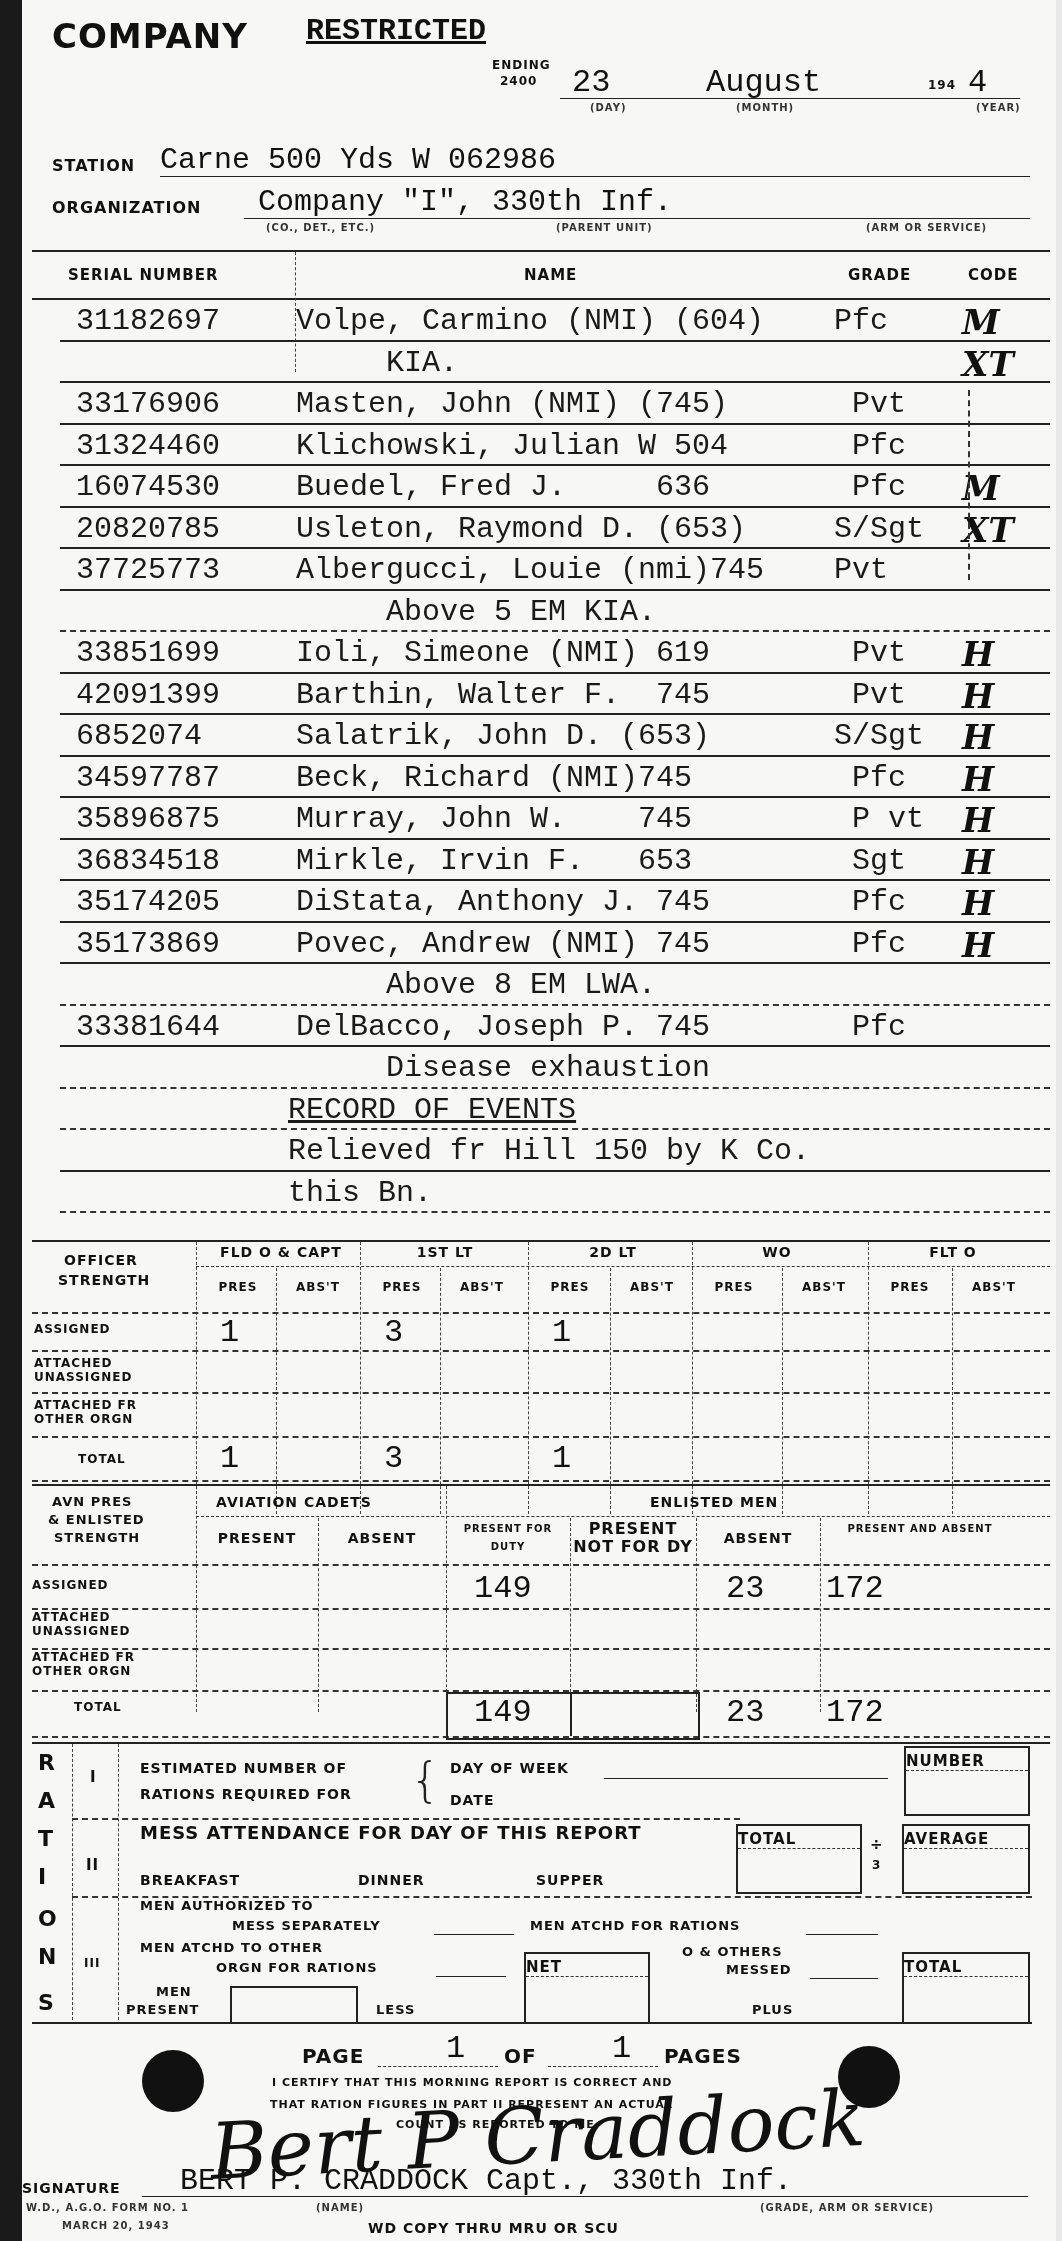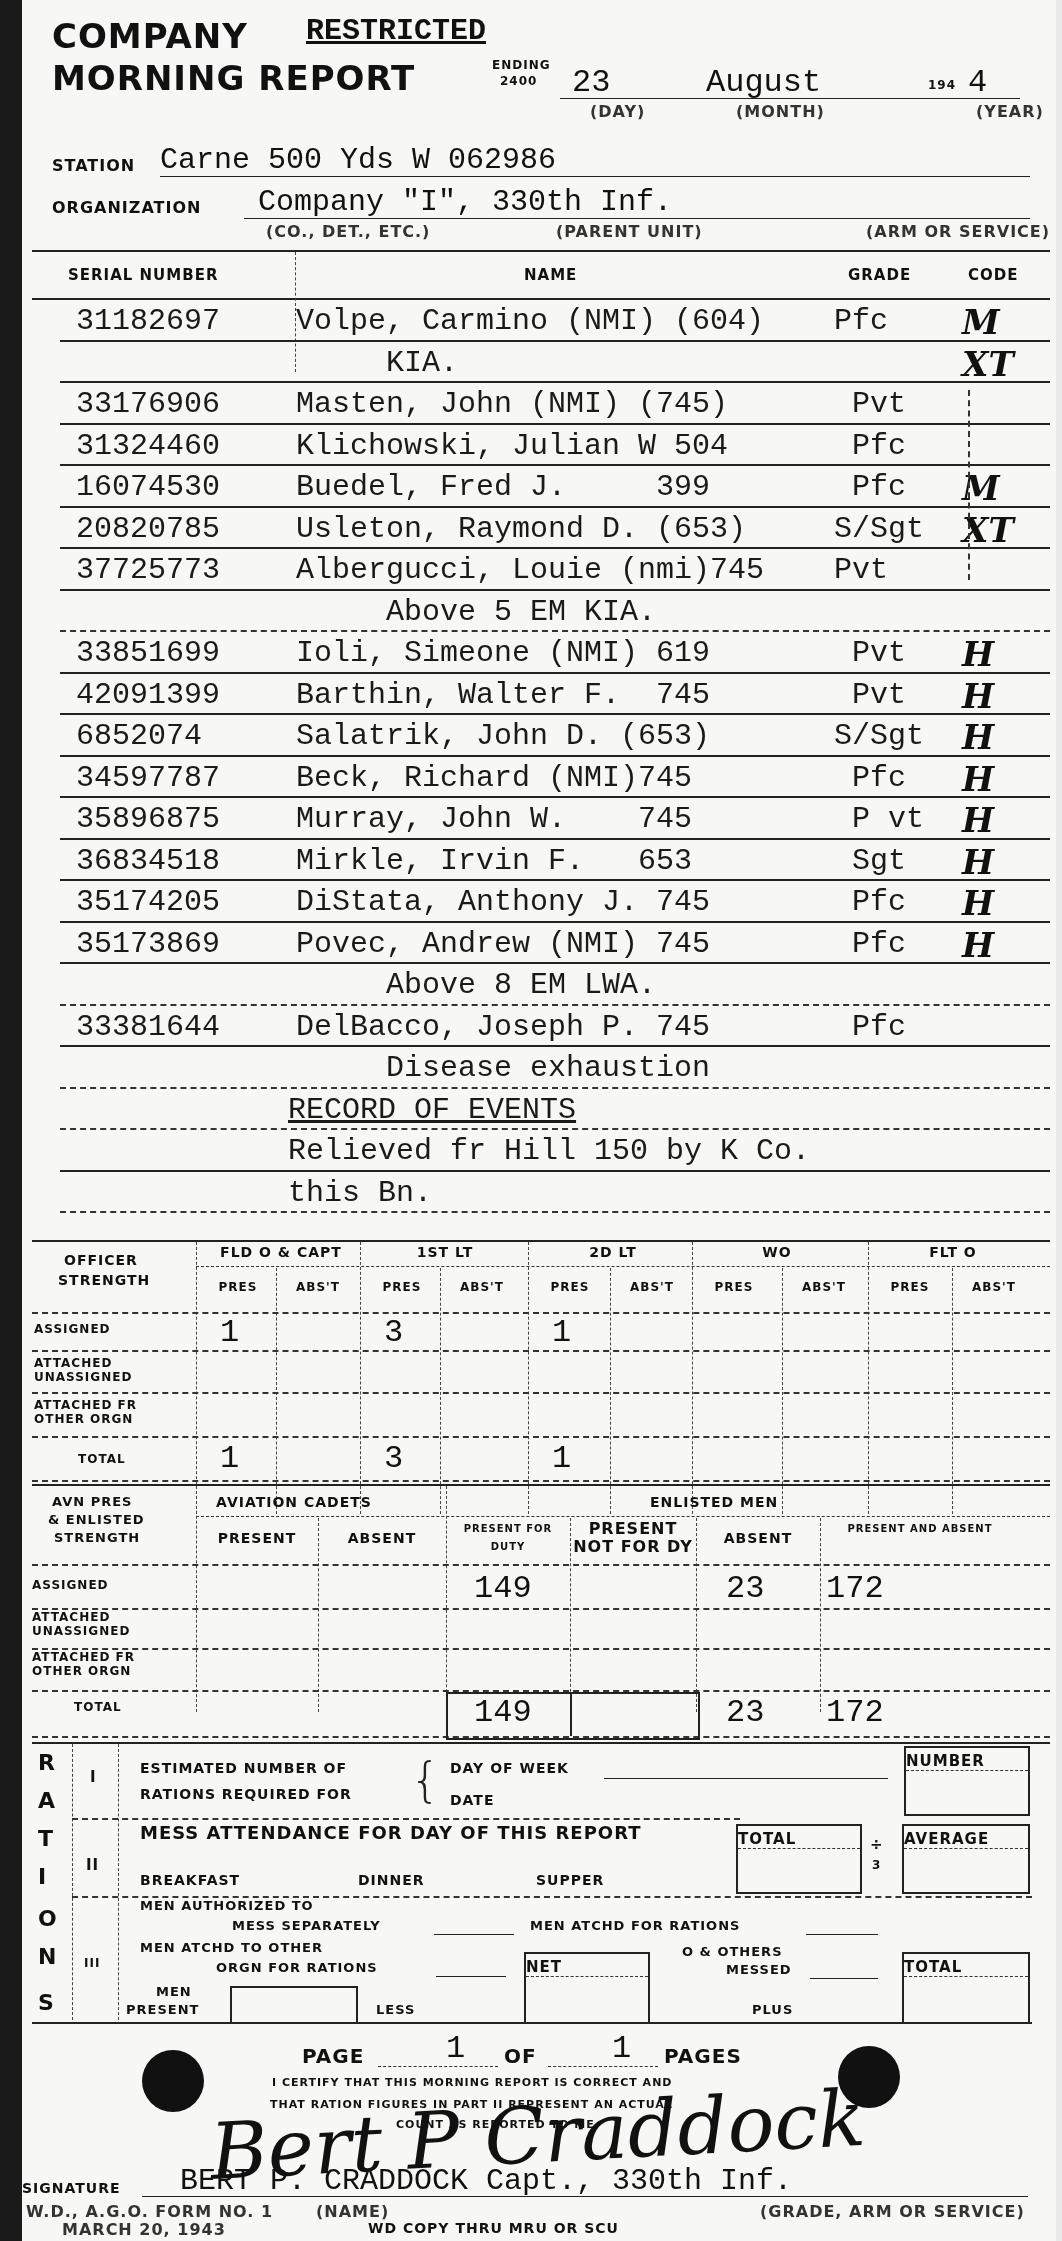--- a/index.html
+++ b/index.html
@@ -5,21 +5,21 @@
   html,body{margin:0;padding:0;}
   body{width:1062px;height:2241px;background:#fff;position:relative;overflow:hidden;
        font-family:"Liberation Sans",sans-serif;color:#111;}
   .page{position:absolute;left:0;top:0;width:1062px;height:2241px;background:#f7f7f5;}
   .left-edge{position:absolute;left:0;top:0;width:22px;height:2241px;background:#1a1a1a;}
   .right-edge{position:absolute;right:0;top:0;width:6px;height:2241px;background:#e8e8e8;}
   .abs{position:absolute;}
   .hdr{font-weight:bold;font-family:"DejaVu Sans",sans-serif;letter-spacing:1px;}
   .type{font-family:"Liberation Mono","DejaVu Sans Mono",monospace;}
   .small{font-family:"DejaVu Sans",sans-serif;font-weight:bold;font-size:15px;letter-spacing:1px;}
-  .tiny{font-family:"DejaVu Sans",sans-serif;font-weight:bold;font-size:16px;letter-spacing:1px;color:#333;}
+  .tiny{font-family:"DejaVu Sans",sans-serif;font-weight:bold;font-size:10px;letter-spacing:1px;color:#333;}
   .hline{position:absolute;height:0;border-top:2px solid #222;}
   .hline.dash{border-top:2px dashed #333;}
   .vline{position:absolute;width:0;border-left:1px dashed #444;}
   .vline.solid{border-left:2px solid #222;}
   .row-text{position:absolute;font-family:"Liberation Mono","DejaVu Sans Mono",monospace;font-size:30px;color:#1a1a1a;white-space:pre;}
   .code-mark{position:absolute;font-family:"DejaVu Serif",serif;font-style:italic;font-weight:bold;font-size:34px;color:#111;}
   .cell-num{position:absolute;font-family:"Liberation Mono",monospace;font-size:32px;}
   .box{position:absolute;border:2px solid #222;}
   .box .box-label{position:absolute;left:0;right:0;top:4px;text-align:left;font-family:"DejaVu Sans",sans-serif;font-weight:bold;font-size:15px;letter-spacing:1px;border-bottom:1px dashed #333;padding-bottom:0;}
   .hole{position:absolute;width:62px;height:62px;border-radius:50%;background:#111;}
@@ -28,21 +28,20 @@
 </style>
 </head>
 <body>
 
 <div class="page">
   <div class="left-edge"></div>
   <div class="right-edge"></div>
 
   <div class="abs hdr" style="left:52px;top:16px;font-size:34px;">COMPANY</div>
   <div class="abs type" style="left:306px;top:14px;font-size:30px;font-weight:bold;text-decoration:underline;">RESTRICTED</div>
-  <div class="abs hdr" style="left:52px;top:58px;font-size:34px;">MORNING REPORT</div>
   <div class="abs tiny" style="left:492px;top:58px;font-size:12px;color:#111;">ENDING</div>
   <div class="abs tiny" style="left:500px;top:74px;font-size:12px;color:#111;">2400</div>
   <div class="hline" style="left:560px;top:98px;width:460px;border-top-width:1px;"></div>
   <div class="abs type" style="left:572px;top:64px;font-size:32px;">23</div>
   <div class="abs type" style="left:706px;top:64px;font-size:32px;">August</div>
   <div class="abs tiny" style="left:928px;top:78px;font-size:12px;color:#111;">194</div>
   <div class="abs type" style="left:968px;top:64px;font-size:32px;">4</div>
   <div class="abs tiny" style="left:590px;top:102px;">(DAY)</div>
   <div class="abs tiny" style="left:736px;top:102px;">(MONTH)</div>
   <div class="abs tiny" style="left:976px;top:102px;">(YEAR)</div>
@@ -86,21 +85,21 @@
       <div class="code-mark" style="left:962px;top:385px;"></div>
       <div class="hline" style="left:60px;top:422.5px;width:990px;"></div>
       <div class="abs" style="left:32px;top:424.5px;width:1018px;height:41.5px;"></div>
       <div class="row-text" style="left:76px;top:428.5px;">31324460</div>
       <div class="row-text" style="left:296px;top:428.5px;">Klichowski, Julian W 504</div>
       <div class="row-text" style="left:834px;top:428.5px;"> Pfc</div>
       <div class="code-mark" style="left:962px;top:426.5px;"></div>
       <div class="hline" style="left:60px;top:464px;width:990px;"></div>
       <div class="abs" style="left:32px;top:466px;width:1018px;height:41.5px;"></div>
       <div class="row-text" style="left:76px;top:470px;">16074530</div>
-      <div class="row-text" style="left:296px;top:470px;">Buedel, Fred J.     399</div>
+      <div class="row-text" style="left:296px;top:470px;">Buedel, Fred J.     636</div>
       <div class="row-text" style="left:834px;top:470px;"> Pfc</div>
       <div class="code-mark" style="left:962px;top:468px;">M</div>
       <div class="hline" style="left:60px;top:505.5px;width:990px;"></div>
       <div class="abs" style="left:32px;top:507.5px;width:1018px;height:41.5px;"></div>
       <div class="row-text" style="left:76px;top:511.5px;">20820785</div>
       <div class="row-text" style="left:296px;top:511.5px;">Usleton, Raymond D. (653)</div>
       <div class="row-text" style="left:834px;top:511.5px;">S/Sgt</div>
       <div class="code-mark" style="left:962px;top:509.5px;">XT</div>
       <div class="hline" style="left:60px;top:547px;width:990px;"></div>
       <div class="abs" style="left:32px;top:549px;width:1018px;height:41.5px;"></div>

